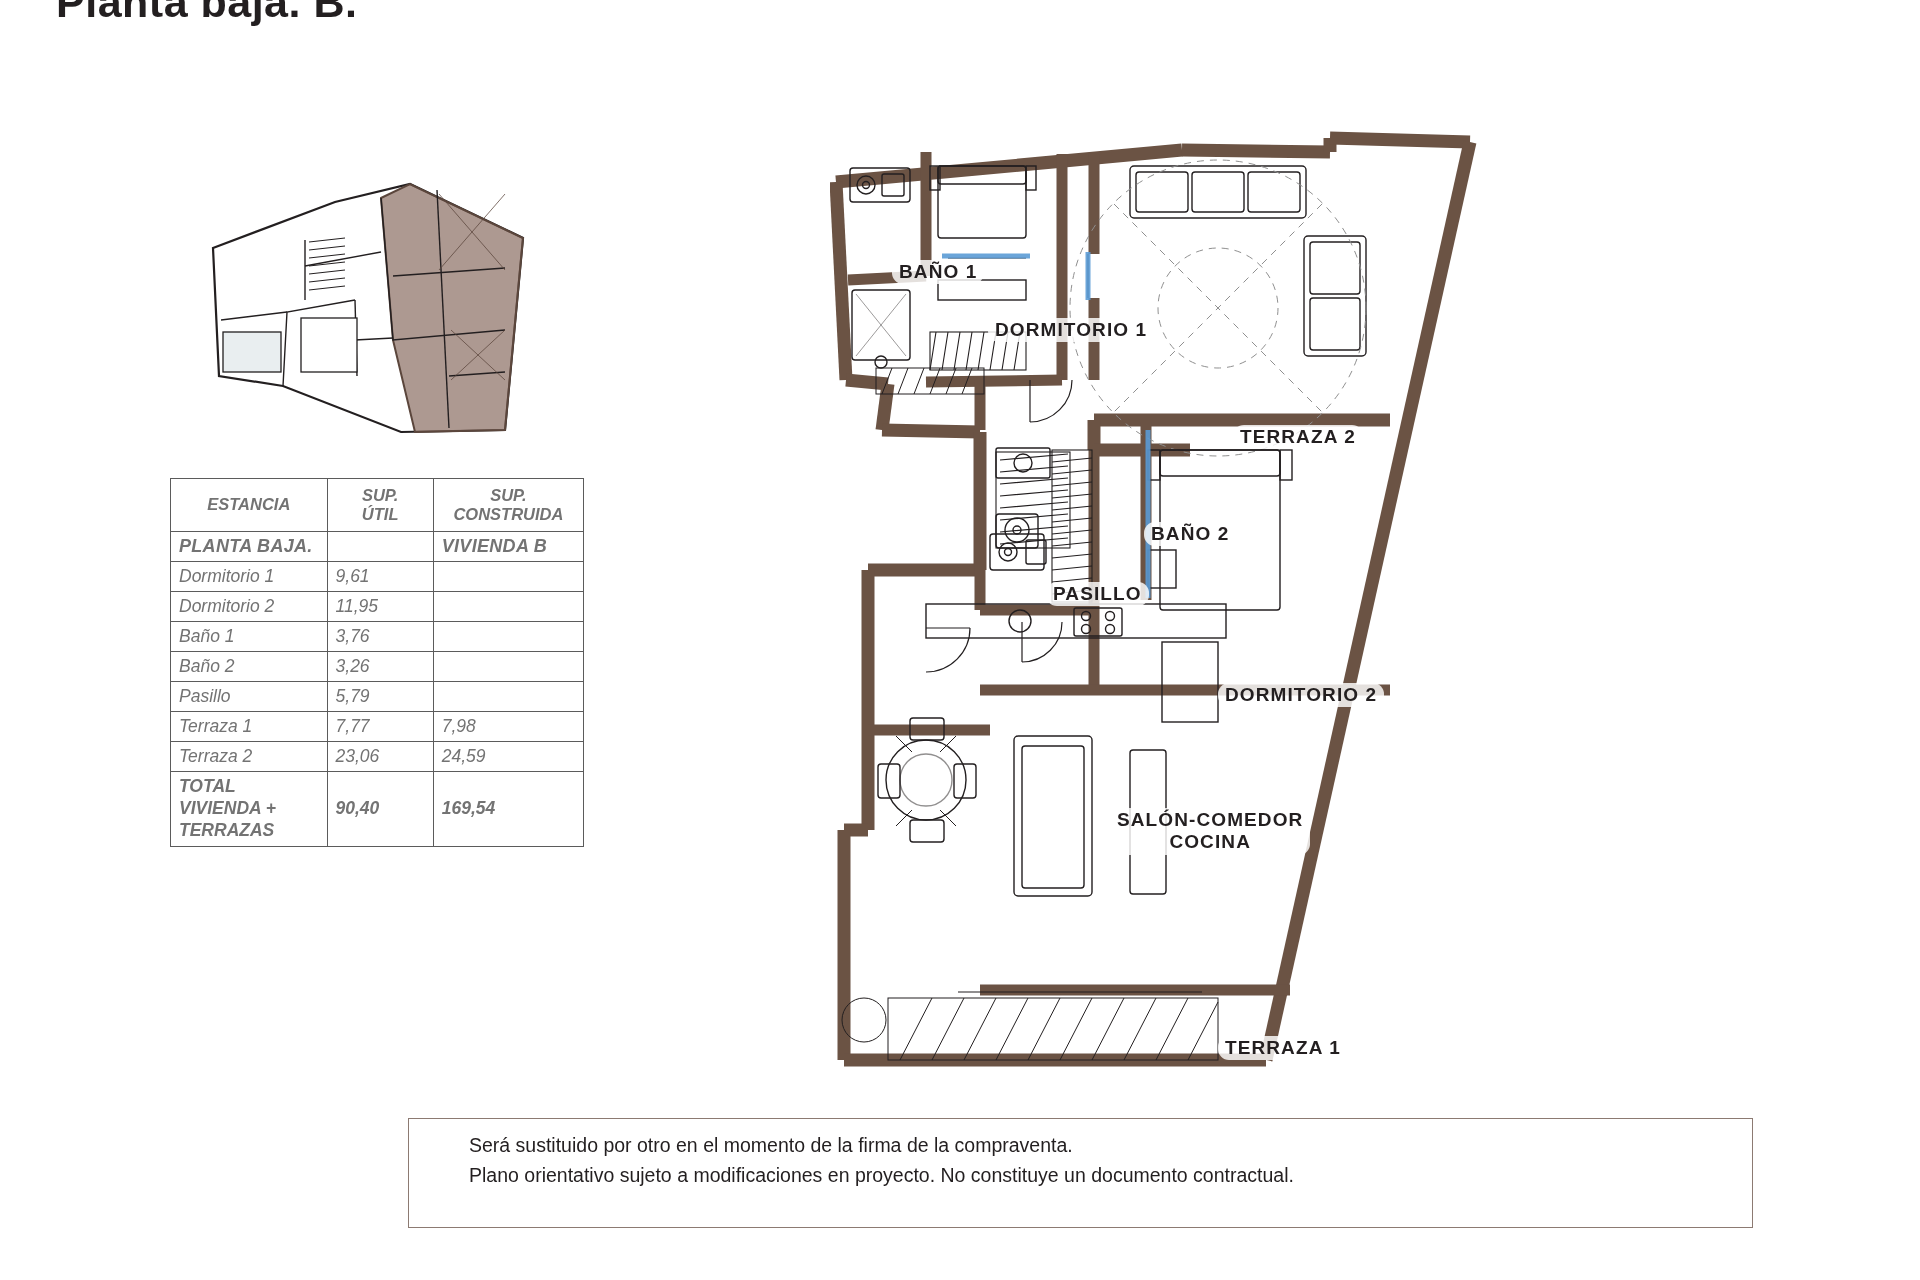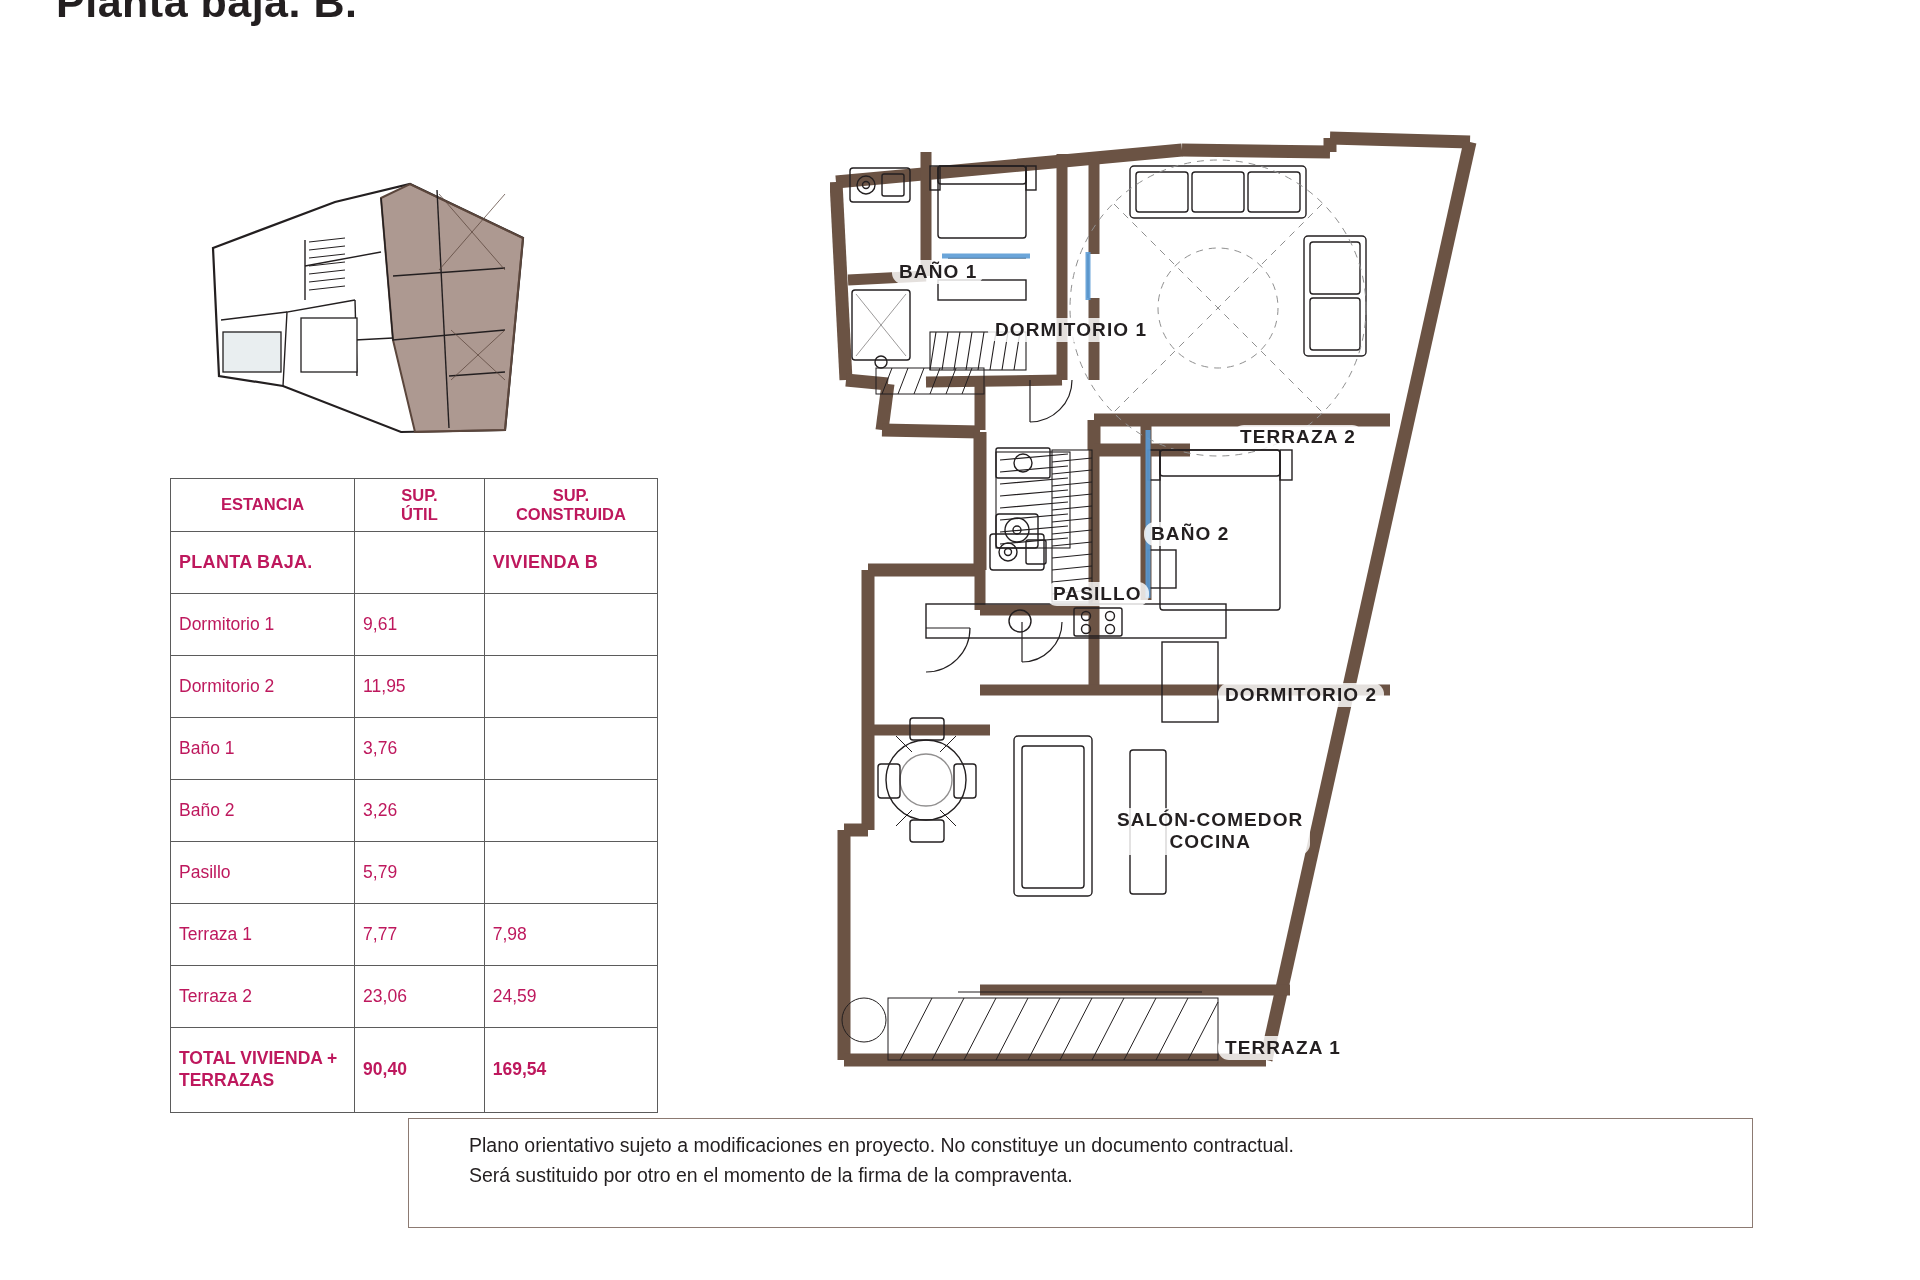--- a/index.html
+++ b/index.html
@@ -41,28 +41,29 @@
     top: 180px;
     width: 330px;
     height: 260px;
   }
 
   
   #area-table {
     position: absolute;
     left: 170px;
     top: 478px;
-    width: 488px;
+    width: 414px;
     border-collapse: collapse;
     font-size: 17.5px;
-    color: #be185d;
+    color: #737373;
+    font-style: italic;
   }
   #area-table td, #area-table th {
     border: 1px solid #5b5b5b;
-    padding: 20px 8px;
+    padding: 4px 8px;
     vertical-align: middle;
   }
   #area-table thead th {
     font-weight: 700;
     font-size: 16.5px;
     text-align: center;
     line-height: 1.15;
     padding: 7px 4px;
   }
   .col-room { width: 160px; }
@@ -433,17 +434,17 @@
   <div class="room-label lbl-bano2">BAÑO 2</div>
   <div class="room-label lbl-pasillo">PASILLO</div>
   <div class="room-label lbl-dorm2">DORMITORIO 2</div>
   <div class="room-label two-line lbl-salon">
     <div>SALÓN-COMEDOR</div>
     <div>COCINA</div>
   </div>
   <div class="room-label lbl-terraza1">TERRAZA 1</div>
 
   <div id="disclaimer">
+    <div>Será sustituido por otro en el momento de la firma de la compraventa.</div>
     <div>Plano orientativo sujeto a modificaciones en proyecto. No constituye un documento contractual.</div>
-    <div>Será sustituido por otro en el momento de la firma de la compraventa.</div>
   </div>
 
 </div>
 
 </body></html>

